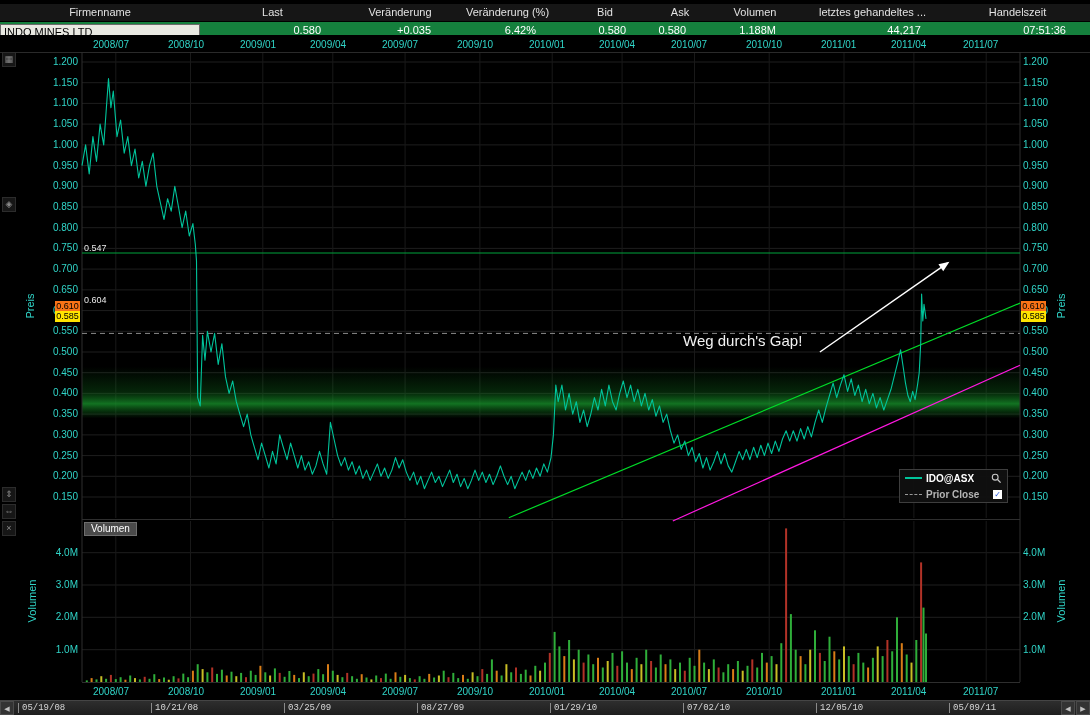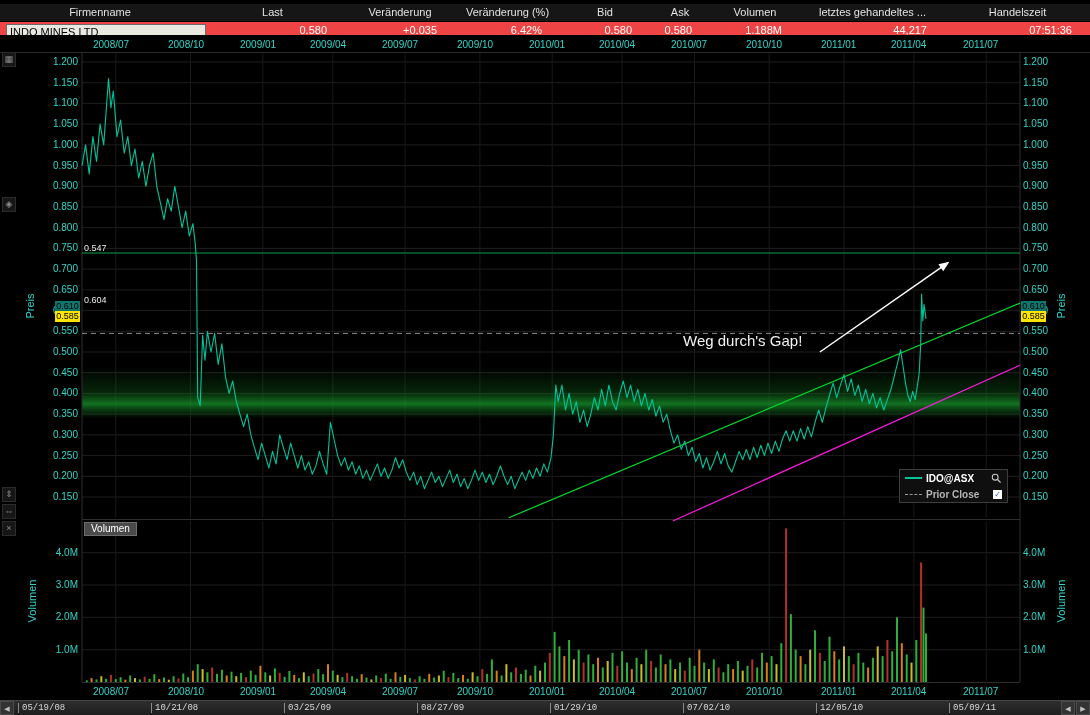--- a/index.html
+++ b/index.html
@@ -3,35 +3,35 @@
 <meta charset="utf-8">
 <style>
   html,body{margin:0;padding:0;background:#000;}
   .app{position:relative;width:1090px;height:715px;background:#000;overflow:hidden;
        font-family:"Liberation Sans",sans-serif;-webkit-font-smoothing:antialiased;}
   
   .quote-header{position:absolute;top:4px;left:0;width:1090px;height:35px;background:#101010;border-bottom:1px solid #3c3c3c;}
   .qh-row{display:grid;grid-template-columns:200px 145px 110px 105px 90px 60px 90px 145px 145px;}
   .qh-labels{height:17px;background:#161616;border-bottom:1px solid #000;}
   .qh-label{color:#e2e2e2;font-size:11px;line-height:17px;text-align:center;white-space:nowrap;overflow:hidden;}
-  .qh-values{height:17px;background:#ef4444;padding-left:6px;}
+  .qh-values{height:17px;background:#15803d;}
   .qh-value{color:#ffffff;font-size:11px;line-height:17px;text-align:right;padding-right:24px;white-space:nowrap;}
   .company-cell{padding:0;}
   .company-field{width:192px;height:15px;margin:0;background:#e9e9e2;color:#000;border:1px solid #6a6a6a;
                  font-family:"Liberation Sans",sans-serif;font-size:11px;padding:0 3px;}
   
   .top-axis{position:absolute;top:35px;left:0;width:1090px;height:17px;background:#000;border-bottom:1px solid #2a2a2a;}
   .bottom-axis{position:absolute;top:682px;left:0;width:1090px;height:18px;background:#000;}
   
   .tick{position:absolute;font-size:10px;color:#30d5c8;white-space:nowrap;}
   
   .axis-title{position:absolute;color:#30d5c8;font-size:11px;text-align:center;transform:rotate(-90deg);}
   
   .tag{position:absolute;width:25px;height:11px;line-height:11px;font-size:9px;text-align:center;color:#000;z-index:6;}
-  .tag.green{background:#0f766e;}
+  .tag.green{background:#f97316;}
   .tag.yellow{background:#ffe400;}
   .marker-label{position:absolute;color:#e8e8e8;font-size:9px;z-index:5;}
   
   .annotation{position:absolute;left:683px;top:332px;width:130px;color:#f2f2f2;font-size:15px;z-index:5;}
   
   .legend{position:absolute;left:899px;top:469px;width:107px;background:rgba(16,16,16,0.92);
           border:1px solid #3e3e3e;z-index:6;}
   .lg-row{display:flex;align-items:center;gap:4px;height:16px;padding:0 5px;justify-content:flex-end;}
   .lg-line{width:17px;height:0;flex:0 0 auto;}
   .lg-line.solid{border-top:2px solid #00c49b;}

